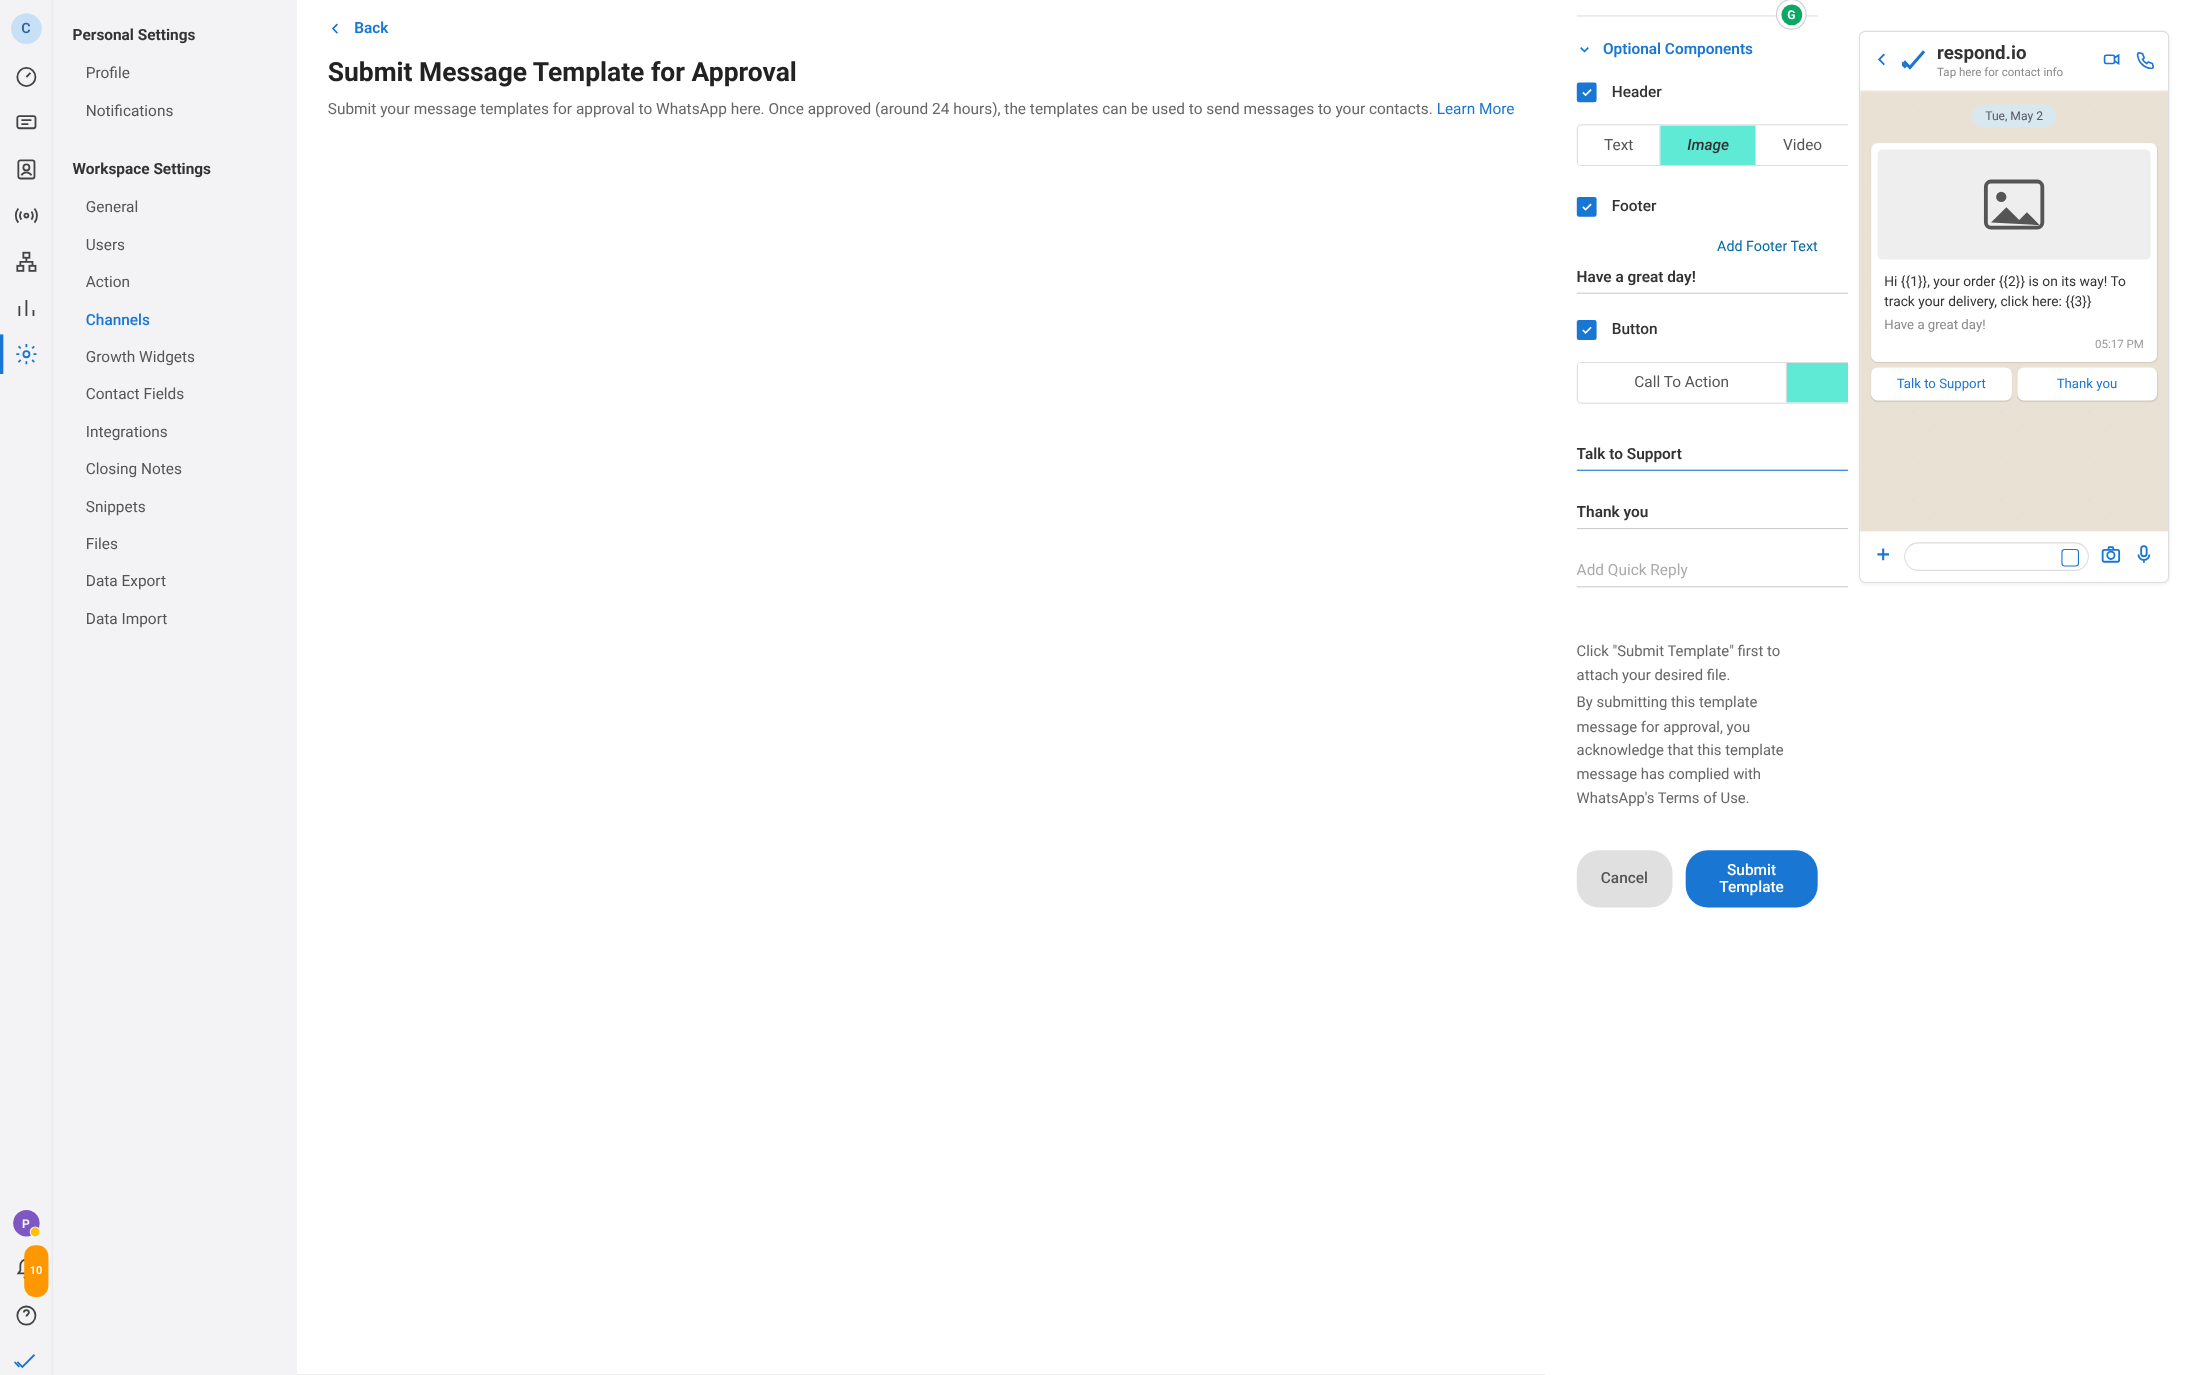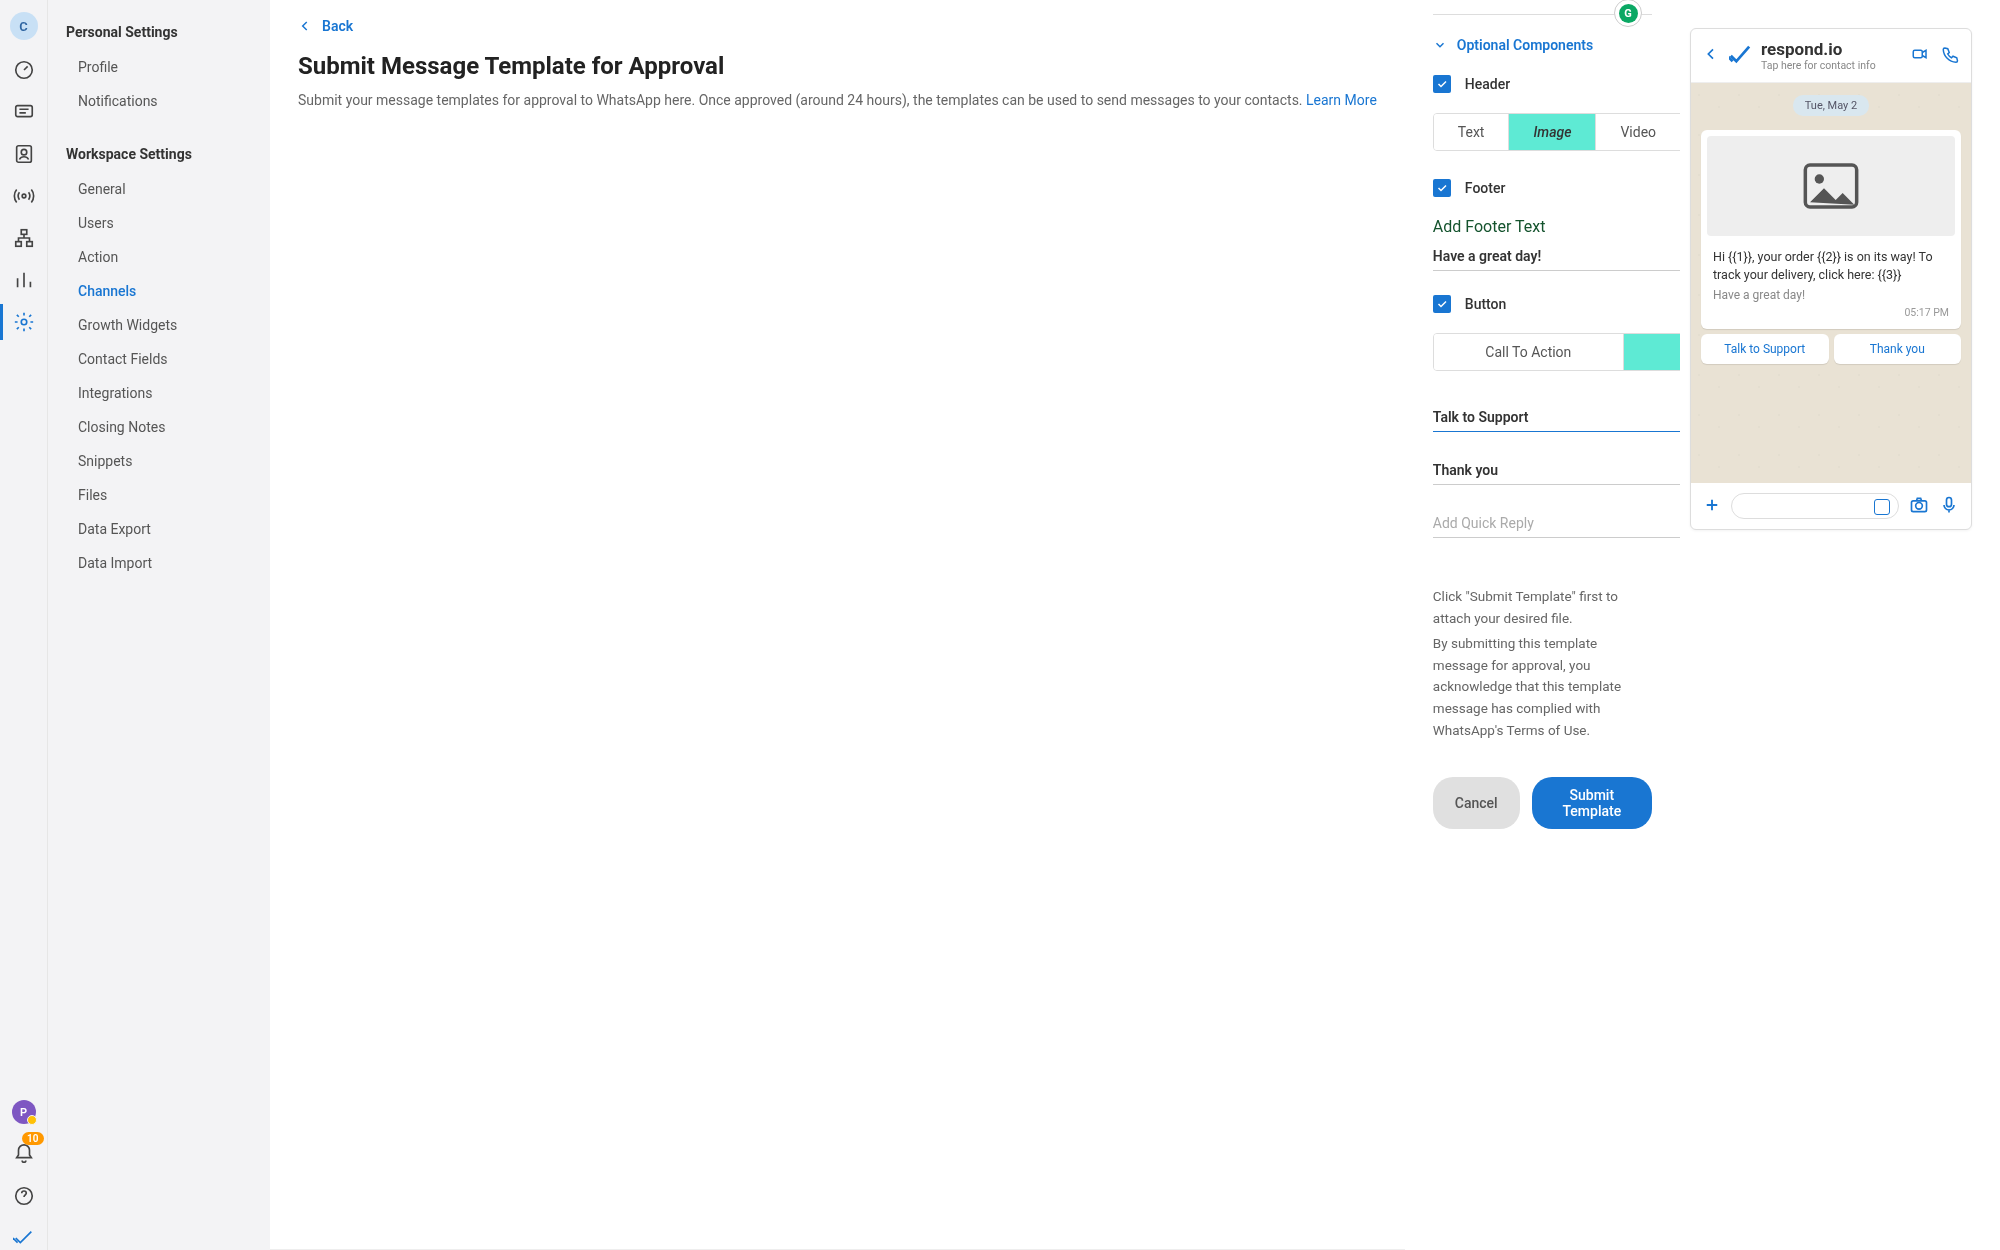--- a/index.html
+++ b/index.html
@@ -5,21 +5,21 @@
 * { box-sizing: border-box; margin: 0; padding: 0; font-family: -apple-system, BlinkMacSystemFont, "Segoe UI", Roboto, sans-serif; }
 body { background: #fff; color: #333; font-size: 14px; overflow: hidden; }
 .app { display: flex; height: 100vh; width: 100vw; }
 .icon-rail { width: 48px; background: #f3f3f5; display: flex; flex-direction: column; align-items: center; padding-top: 12px; gap: 18px; border-right: 1px solid #e6e6e6; }
 .icon-rail .avatar { width: 28px; height: 28px; border-radius: 50%; background: #c8e0f5; color: #2e64a1; display: flex; align-items: center; justify-content: center; font-weight: 600; font-size: 13px; }
 .icon-rail .rail-icon { width: 24px; height: 24px; display: flex; align-items: center; justify-content: center; color: #444; cursor: pointer; position: relative; }
 .icon-rail .rail-icon.active { color: #1976d2; }
 .icon-rail .rail-icon.active::before { content: ""; position: absolute; left: -12px; top: -6px; bottom: -6px; width: 3px; background: #1976d2; }
 .icon-rail .spacer { flex: 1; }
 .icon-rail .badge-wrap { position: relative; }
-.icon-rail .badge { position: absolute; top: -10px; right: -8px; background: #ff9800; color: #fff; font-size: 10px; border-radius: 10px; padding: 1px 5px; font-weight: 600; }
+.icon-rail .badge { position: absolute; top: -10px; right: -8px; background: #ff9800; color: #fff; font-size: 10px; border-radius: 10px; padding: 18px 5px; font-weight: 600; }
 .icon-rail .p-avatar { width: 24px; height: 24px; border-radius: 50%; background: #7e57c2; color: #fff; display: flex; align-items: center; justify-content: center; font-size: 11px; font-weight: 600; position: relative; }
 .icon-rail .p-avatar::after { content: ""; position: absolute; bottom: -1px; right: -1px; width: 8px; height: 8px; background: #ffc107; border-radius: 50%; border: 1px solid #f3f3f5; }
 .icon-rail svg { width: 22px; height: 22px; stroke: currentColor; fill: none; stroke-width: 1.8; }
 .sidebar { width: 222px; background: #f3f3f5; padding: 18px 0; overflow-y: auto; }
 .sidebar .section-title { font-weight: 700; font-size: 14px; padding: 6px 18px 10px; color: #333; }
 .sidebar .menu-item { padding: 9px 18px 9px 30px; color: #555; cursor: pointer; font-size: 14px; }
 .sidebar .menu-item.active { color: #1976d2; font-weight: 500; }
 .sidebar .section-gap { height: 22px; }
 .main { flex: 1; display: flex; flex-direction: row; overflow: hidden; }
 .main-header { padding: 18px 28px 20px; border-bottom: 1px solid #eee; }
@@ -37,21 +37,21 @@
 .collapse-header { display: flex; align-items: center; gap: 10px; color: #1976d2; font-weight: 600; cursor: pointer; margin-bottom: 22px; }
 .collapse-header svg { width: 14px; height: 14px; stroke: #1976d2; stroke-width: 2.5; fill: none; }
 .check-row { display: flex; align-items: center; gap: 14px; margin-bottom: 20px; }
 .checkbox { width: 18px; height: 18px; background: #1976d2; border-radius: 2px; display: flex; align-items: center; justify-content: center; }
 .checkbox svg { width: 12px; height: 12px; stroke: #fff; stroke-width: 3; fill: none; }
 .check-label { font-weight: 500; color: #333; }
 .seg-group { display: flex; border: 1px solid #ddd; border-radius: 4px; overflow: hidden; width: fit-content; margin-bottom: 28px; }
 .seg-btn { padding: 10px 24px; border-right: 1px solid #ddd; cursor: pointer; font-size: 14px; color: #555; background: #fff; }
 .seg-btn:last-child { border-right: none; }
 .seg-btn.active { background: #5eead4; font-weight: 500; color: #333; font-style: italic; }
-.field-label { font-size: 16px; color: #14532d; margin-bottom: 6px; margin-top: 4px; }
+.field-label { font-size: 13px; color: #0369a1; margin-bottom: 6px; margin-top: 4px; text-align: right; }
 .text-input { width: 470px; border: none; border-bottom: 1px solid #ccc; padding: 6px 0; font-size: 14px; font-weight: 600; color: #333; outline: none; margin-bottom: 24px; }
 .text-input.blue { border-bottom-color: #1976d2; }
 .text-input::placeholder { font-weight: 400; color: #aaa; }
 .seg-group.wide .seg-btn { padding: 10px 0; width: 190px; text-align: center; }
 .helper-text { color: #666; font-size: 13.5px; line-height: 1.6; margin-top: 24px; max-width: 440px; }
 .action-row { display: flex; gap: 12px; justify-content: flex-start; margin-top: 36px; }
 .btn { padding: 10px 22px; border-radius: 20px; border: none; font-size: 14px; font-weight: 500; cursor: pointer; }
 .btn-cancel { background: #e0e0e0; color: #555; }
 .btn-primary { background: #1976d2; color: #fff; }
 .phone { width: 282px; background: #fff; border: 1px solid #ddd; border-radius: 6px; overflow: hidden; box-shadow: 0 1px 3px rgba(0,0,0,0.05); }

